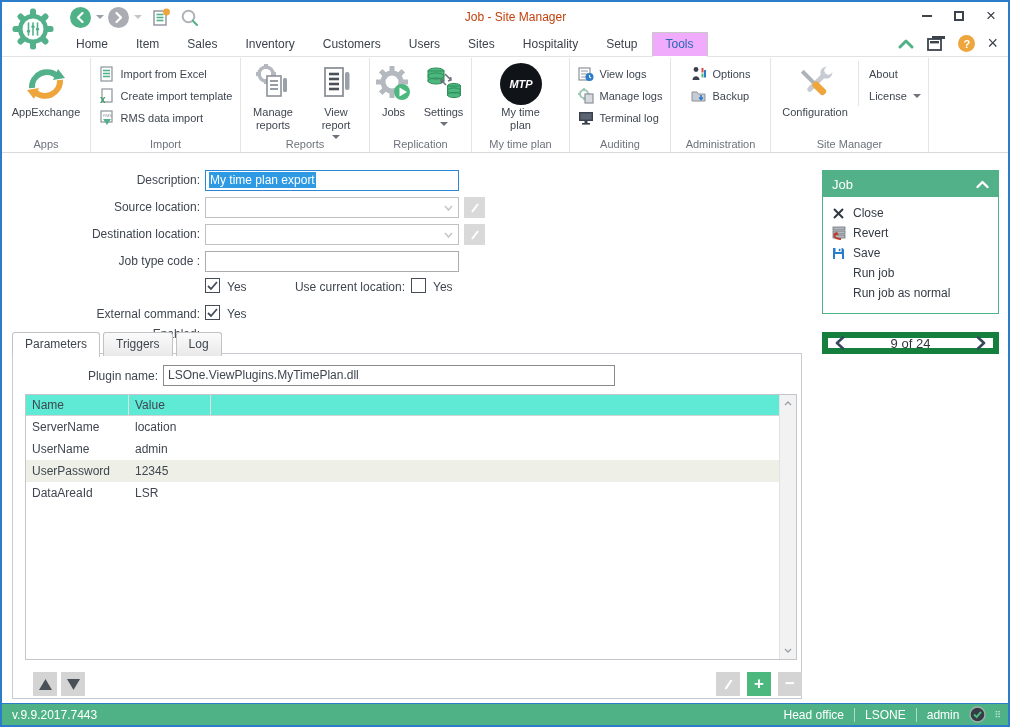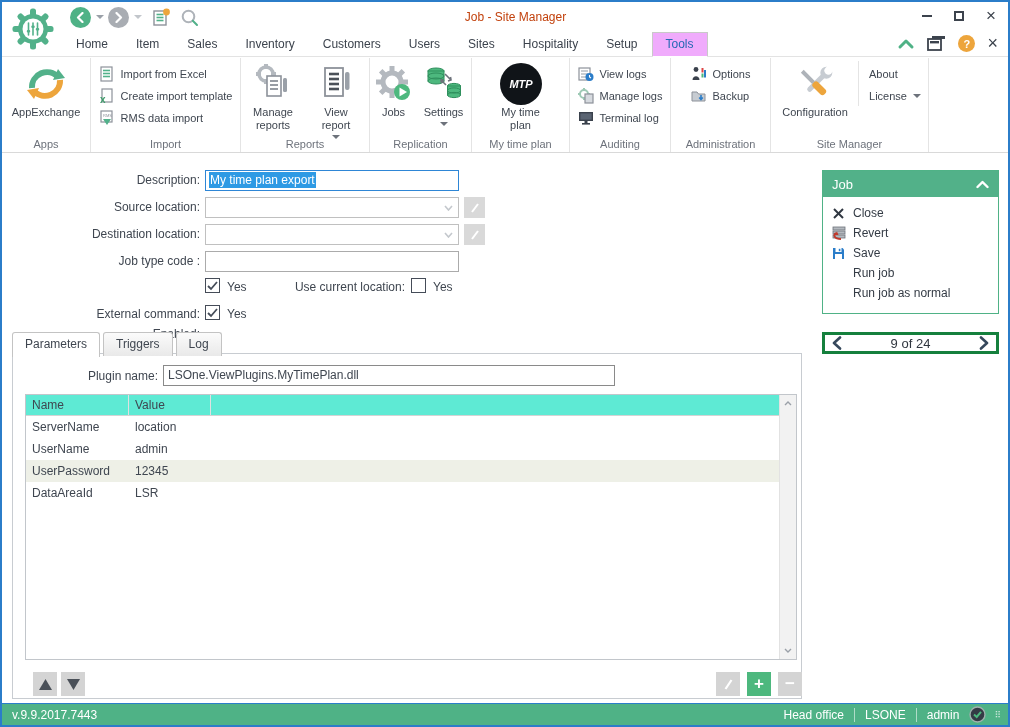--- a/index.html
+++ b/index.html
@@ -72,21 +72,21 @@
   .sq-btn.green { background:#4db87e; }
 
   
   .job-panel { position:absolute; top:168px; left:820px; width:177px; border:1px solid #4fb286; background:#fff; }
   .job-header { height:26px; background:#52b189; color:#fff; font-size:13px; display:flex; align-items:center; justify-content:space-between; padding:0 9px; }
   .job-items { padding:6px 8px 10px; }
   .job-item { display:flex; align-items:center; gap:7px; height:20px; font-size:12px; color:#343b45; cursor:default; }
   .job-item .jicon { width:15px; height:15px; display:flex; align-items:center; justify-content:center; }
 
   
-  .pager { position:absolute; top:330px; left:820px; width:177px; height:22px; border:3px solid #15803d; background:#fff; display:flex; align-items:center; justify-content:space-between; padding:0 6px; }
+  .pager { position:absolute; top:330px; left:820px; width:177px; height:22px; border:6px solid #15803d; background:#fff; display:flex; align-items:center; justify-content:space-between; padding:0 6px; }
   .pager-text { font-size:13px; color:#30363f; }
 
   
   .statusbar { position:absolute; left:0; right:0; bottom:0; height:22px; background:#4fb286; border-top:1px solid #2b7dc9; color:#fff; display:flex; align-items:center; justify-content:space-between; padding:0 6px 0 10px; font-size:12px; }
   .sb-right { display:flex; align-items:center; gap:0; }
   .sb-seg { padding:0 10px; border-left:1px solid rgba(255,255,255,.55); }
   .sb-seg:first-child { border-left:none; }
   .sb-grip { margin-left:8px; opacity:.7; letter-spacing:1px; font-size:9px; }
 </style>
 </head>

